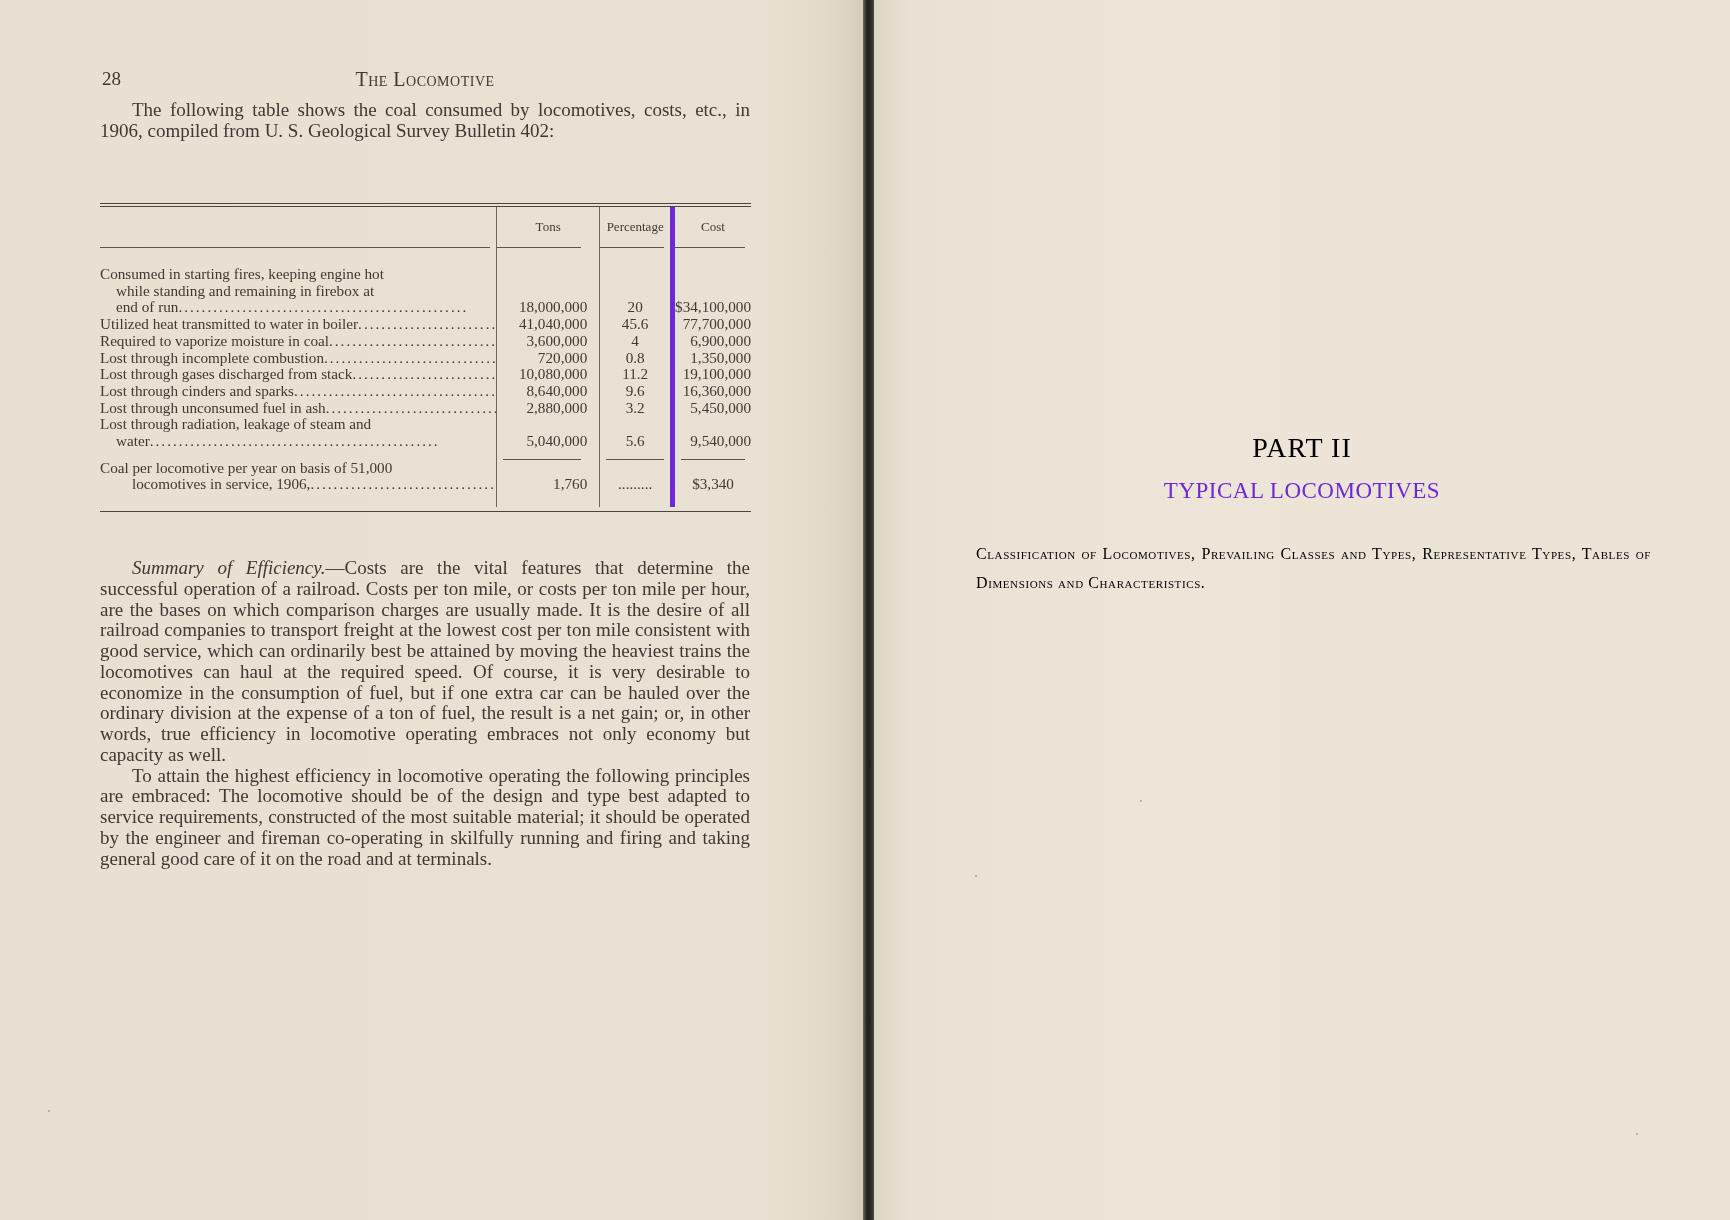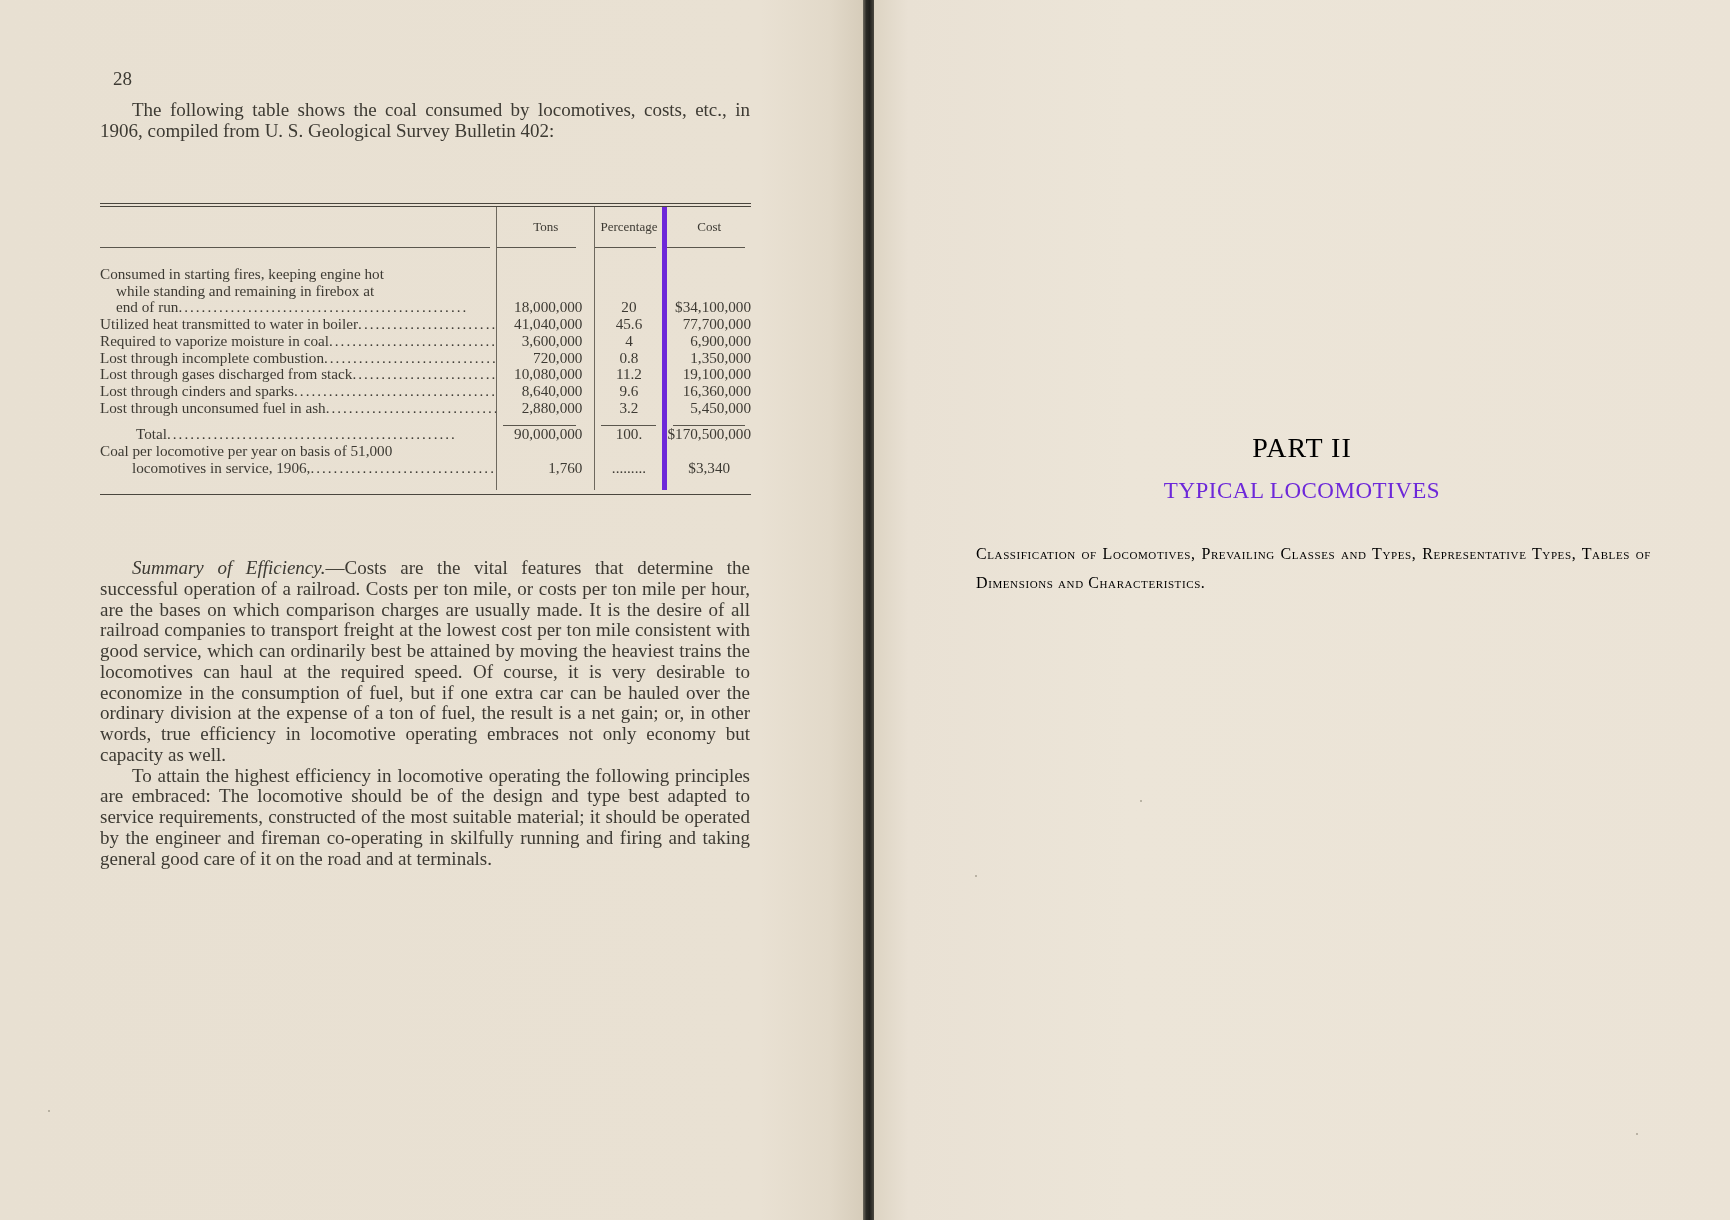--- a/index.html
+++ b/index.html
@@ -15,21 +15,21 @@
   }
   .page-right {
     position:absolute; left:874px; top:0; width:856px; height:1220px;
     background: linear-gradient(to right, #ddd4c3 0%, #e9e1d4 4%, #ece5d8 30%, #ebe3d6 100%);
   }
   .spine {
     position:absolute; left:863px; top:0; width:11px; height:1220px;
     background: linear-gradient(to right, #6e6a5f 0%, #2a2a26 30%, #1f1f1c 60%, #4b4840 100%);
   }
   .running-head { position:absolute; top:68px; left:100px; width:650px; height:26px; font-size:19px; }
-  .page-number { position:absolute; left:13px; top:0; }
+  .page-number { position:absolute; left:2px; top:0; }
   .running-title { position:absolute; left:0; right:0; text-align:center; top:0; letter-spacing:0.5px; font-variant:small-caps; font-size:20px; }
 
   .intro {
     position:absolute; left:100px; top:100px; width:650px;
     font-size:19px; line-height:20.7px; text-align:justify; text-indent:32px;
   }
 
   .table-wrap { position:absolute; left:100px; top:203px; width:651px; }
   .rule-double { border-top:1.5px solid #4a463e; height:2px; border-bottom:1px solid #4a463e; }
   table.coal { border-collapse:collapse; width:651px; font-size:15.2px; line-height:16.7px; }
@@ -72,20 +72,21 @@
 </style>
 </head>
 <body>
 
 <div class="page-left"></div>
 <div class="page-right"></div>
 <div class="spine"></div>
 
 <div class="running-head">
   <span class="page-number">28</span>
+  <span class="running-title">The Locomotive</span>
 </div>
 
 <div class="intro">The following table shows the coal consumed by locomotives, costs, etc., in 1906, compiled from U. S. Geological Survey Bulletin 402:</div>
 
 <div class="table-wrap">
   <div class="rule-double"></div>
   <table class="coal">
     <thead>
       <tr>
         <th class="c-desc"></th>
@@ -195,45 +196,46 @@
             <span class="leader">
               <span>Lost through unconsumed fuel in ash</span>
               <span class="fill">..................................................</span>
             </span>
           </td>
         <td class="c-tons">2,880,000</td>
         <td class="c-pct">3.2</td>
         <td class="c-cost">5,450,000</td>
       </tr>
 
+      <tr>
+        <td class="c-desc">
+          <span class="desc-text">Lost through radiation, leakage of steam and</span>
+          <span class="desc-text indent leader">
+              <span>water</span>
+              <span class="fill">..................................................</span>
+            </span>
+        </td>
+        <td class="c-tons">5,040,000</td>
+        <td class="c-pct">5.6</td>
+        <td class="c-cost">9,540,000</td>
+      </tr>
 
       <tr class="sum-rule">
         <td class="c-desc"></td>
           <td class="c-tons">
             <span></span>
           </td>
           <td class="c-pct">
             <span></span>
           </td>
           <td class="c-cost">
             <span></span>
           </td>
       </tr>
 
-      <tr>
-        <td class="c-desc">
-            <span class="leader" style="padding-left:36px;">
-              <span>Total</span>
-              <span class="fill">..................................................</span>
-            </span>
-          </td>
-        <td class="c-tons">90,000,000</td>
-        <td class="c-pct">100.</td>
-        <td class="c-cost">$170,500,000</td>
-      </tr>
 
       <tr>
         <td class="c-desc" style="padding-bottom:14px;">
           <span class="desc-text">Coal per locomotive per year on basis of 51,000</span>
           <span class="desc-text leader" style="padding-left:32px;">
               <span>locomotives in service, 1906,</span>
               <span class="fill">..................................................</span>
             </span>
         </td>
         <td class="c-tons" style="padding-bottom:14px;">1,760</td>

